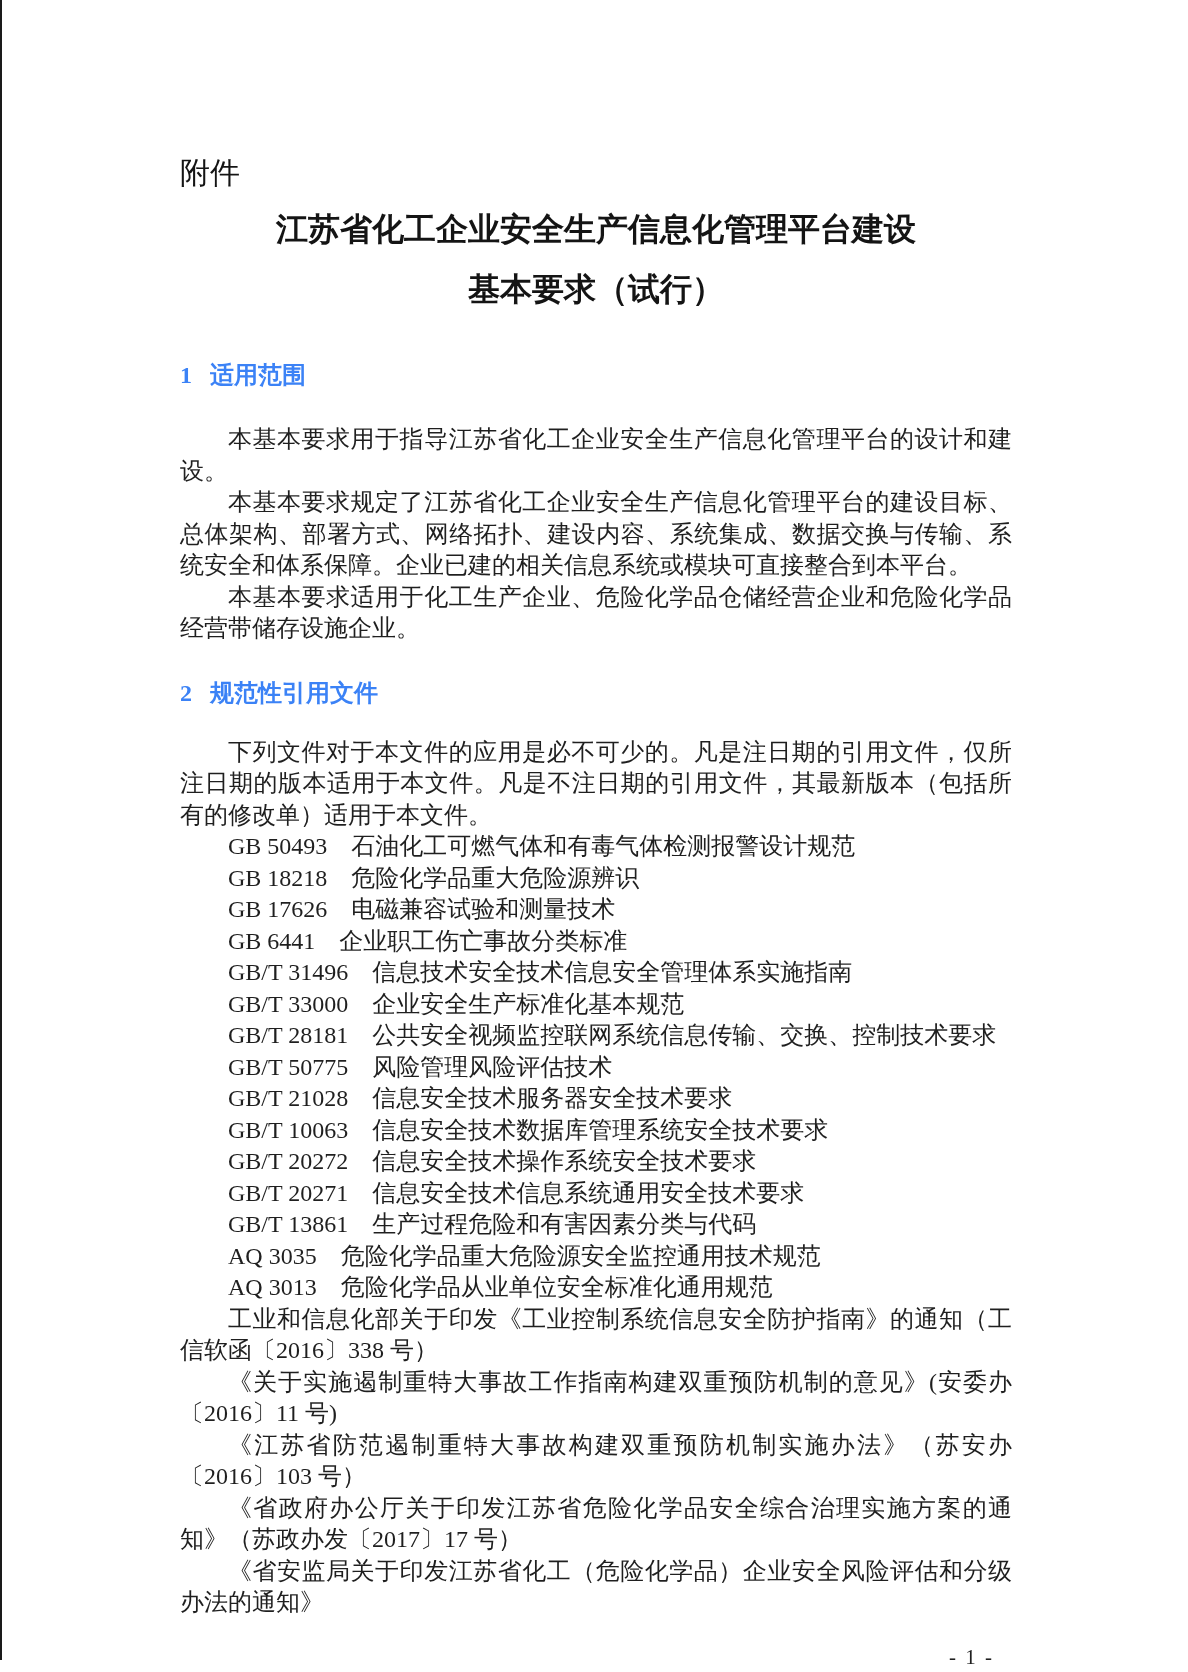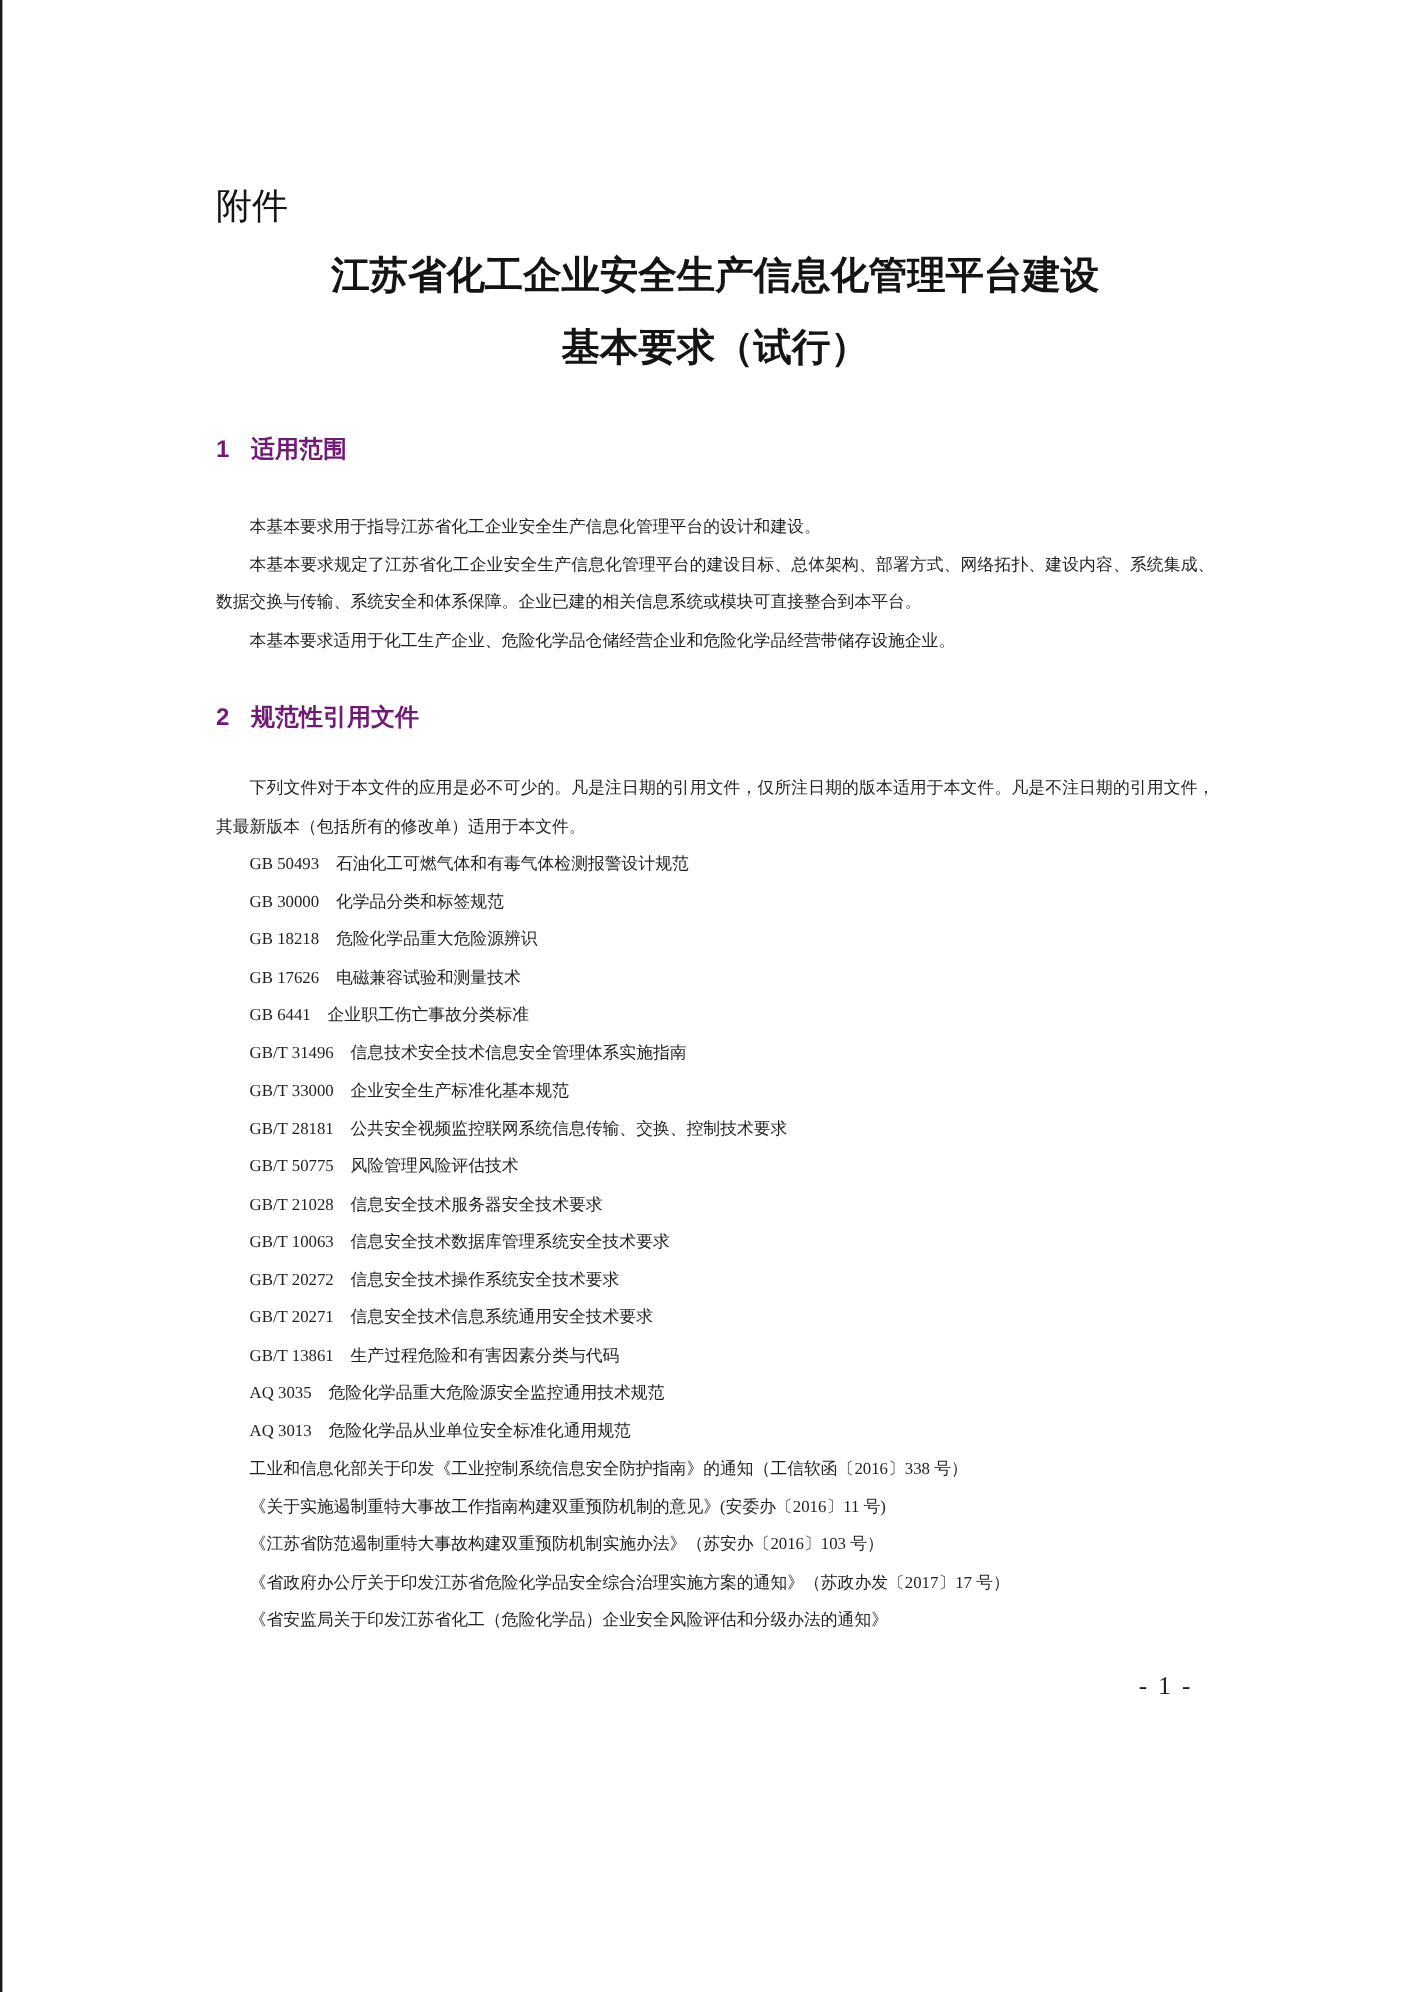--- a/index.html
+++ b/index.html
@@ -35,32 +35,32 @@
     margin-top: 8px;
     text-align: center;
     font-family: Liberation Sans, sans-serif;
     font-weight: 700;
     font-size: 32px;
     line-height: 60px;
     color: #141414;
   }
   .sec-heading {
     margin-top: 40px;
-    font-family: Liberation Sans, sans-serif;
+    font-family: Liberation Serif, serif;
     font-weight: 600;
-    font-size: 20px;
+    font-size: 24px;
     line-height: 32px;
-    color: #701a75;
+    color: #3b82f6;
   }
   .sec-heading.sec2 { margin-top: 32px; }
   .sec-num { display: inline-block; margin-right: 18px; }
   .paras { margin-top: 33px; }
   .paras p, .intro, .refs p {
     margin: 0;
-    font-size: 14px;
+    font-size: 24px;
     line-height: 31.5px;
     text-align: justify;
     text-indent: 2em;
   }
   .intro { margin-top: 28px; }
   .refs { margin-top: 0; }
   .page-num {
     margin-top: 26px;
     text-align: right;
     padding-right: 18px;
@@ -94,21 +94,20 @@
     </div>
 
     <div class="sec-heading sec2">
       <span class="sec-num">2</span><span>规范性引用文件</span>
     </div>
 
     <p class="intro">下列文件对于本文件的应用是必不可少的。凡是注日期的引用文件，仅所注日期的版本适用于本文件。凡是不注日期的引用文件，其最新版本（包括所有的修改单）适用于本文件。</p>
 
     <div class="refs">
         <p>GB 50493　石油化工可燃气体和有毒气体检测报警设计规范</p>
-        <p>GB 30000　化学品分类和标签规范</p>
         <p>GB 18218　危险化学品重大危险源辨识</p>
         <p>GB 17626　电磁兼容试验和测量技术</p>
         <p>GB 6441　企业职工伤亡事故分类标准</p>
         <p>GB/T 31496　信息技术安全技术信息安全管理体系实施指南</p>
         <p>GB/T 33000　企业安全生产标准化基本规范</p>
         <p>GB/T 28181　公共安全视频监控联网系统信息传输、交换、控制技术要求</p>
         <p>GB/T 50775　风险管理风险评估技术</p>
         <p>GB/T 21028　信息安全技术服务器安全技术要求</p>
         <p>GB/T 10063　信息安全技术数据库管理系统安全技术要求</p>
         <p>GB/T 20272　信息安全技术操作系统安全技术要求</p>

